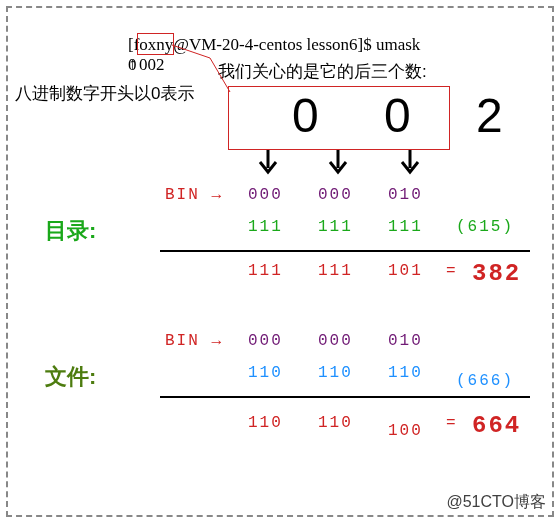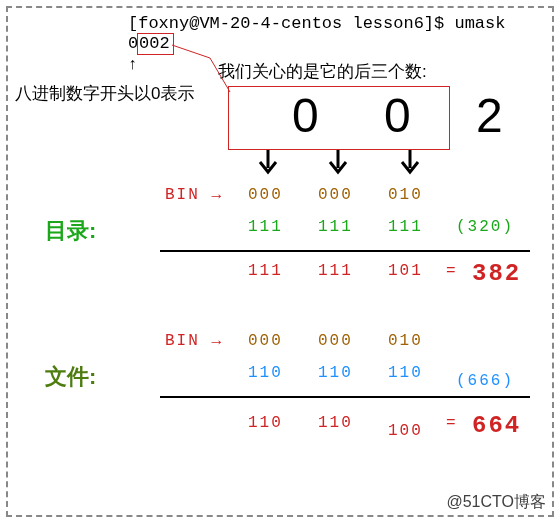--- a/index.html
+++ b/index.html
@@ -9,27 +9,27 @@
   background:#fff;color:#000;
   position:relative;
   box-sizing:border-box;
 }
 .frame{
   position:absolute;
   left:6px;top:6px;right:6px;bottom:6px;
   border:2px dashed #888;
 }
 .abs{position:absolute}
-.mono{font-family:Liberation Mono, monospace;}
+.mono{font-family:Liberation Serif, serif;margin-top:21px;}
 .cn{font-family:"Microsoft YaHei","SimSun",sans-serif;}
 .red{color:#d02424}
 .redb{color:#d02424;font-weight:bold}
 .green{color:#1aa81a}
 .greenb{color:#1aa81a;font-weight:bold}
-.gray{color:#a16207}
+.gray{color:#701a75}
 .blue{color:#1e90ff}
 .boxred{border:1px solid #d02424;}
 .big{font-size:48px;letter-spacing:26px;font-family:Liberation Sans, sans-serif;margin-left:40px;}
 .row{letter-spacing:2px;font-size:16px}
 .hr{position:absolute;height:2px;background:#000;}
 .watermark{position:absolute;right:14px;bottom:10px;color:#404040;font-size:16px;font-family:sans-serif;}
 svg{overflow:visible}
 </style>
 </head>
 <body>
@@ -66,21 +66,21 @@
 
 <div class="abs red row" style="left:165px;top:186px">BIN →</div>
 <div class="abs gray row" style="left:248px;top:186px">000</div>
 <div class="abs gray row" style="left:318px;top:186px">000</div>
 <div class="abs gray row" style="left:388px;top:186px">010</div>
 
 <div class="abs greenb cn" style="left:45px;top:216px;font-size:22px">目录:</div>
 <div class="abs green row" style="left:248px;top:218px">111</div>
 <div class="abs green row" style="left:318px;top:218px">111</div>
 <div class="abs green row" style="left:388px;top:218px">111</div>
-<div class="abs green row" style="left:456px;top:218px">(320)</div>
+<div class="abs green row" style="left:456px;top:218px">(615)</div>
 
 <div class="hr" style="left:160px;top:250px;width:370px"></div>
 
 <div class="abs red row" style="left:248px;top:262px">111</div>
 <div class="abs red row" style="left:318px;top:262px">111</div>
 <div class="abs red row" style="left:388px;top:262px">101</div>
 <div class="abs red row" style="left:446px;top:262px">= </div>
 <div class="abs redb row" style="left:472px;top:260px;font-size:24px">382</div>
 
 <div class="abs red row" style="left:165px;top:332px">BIN →</div>

